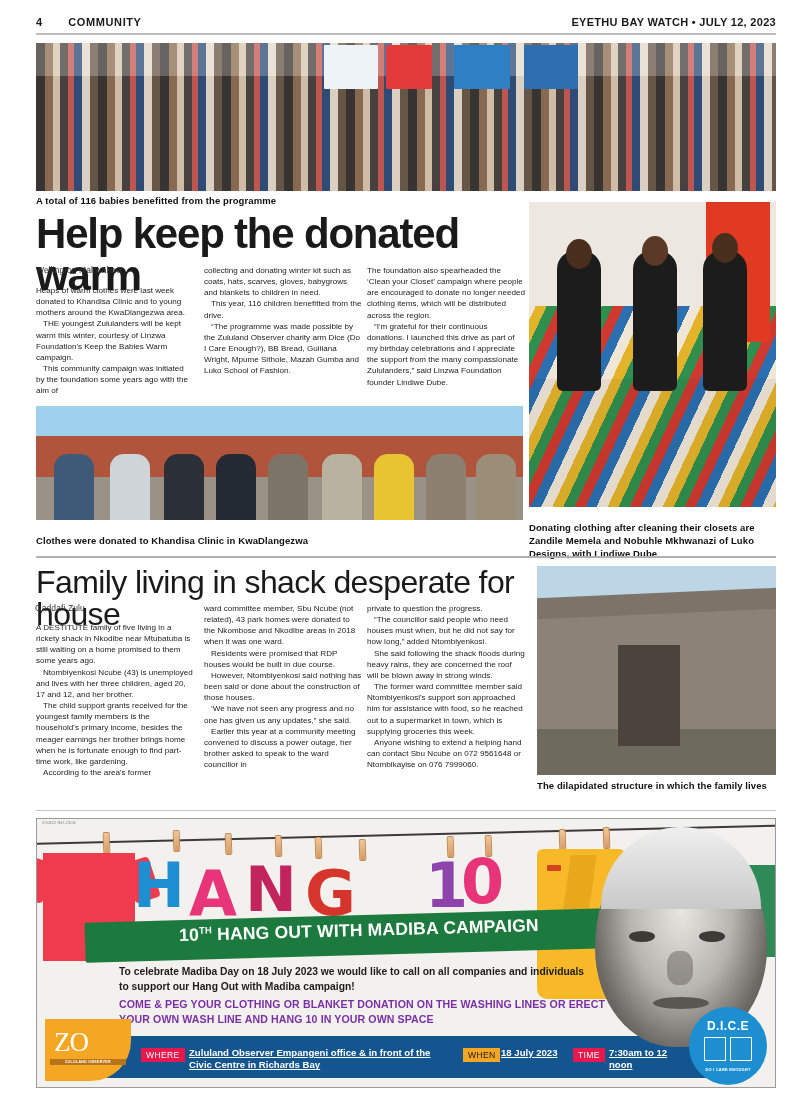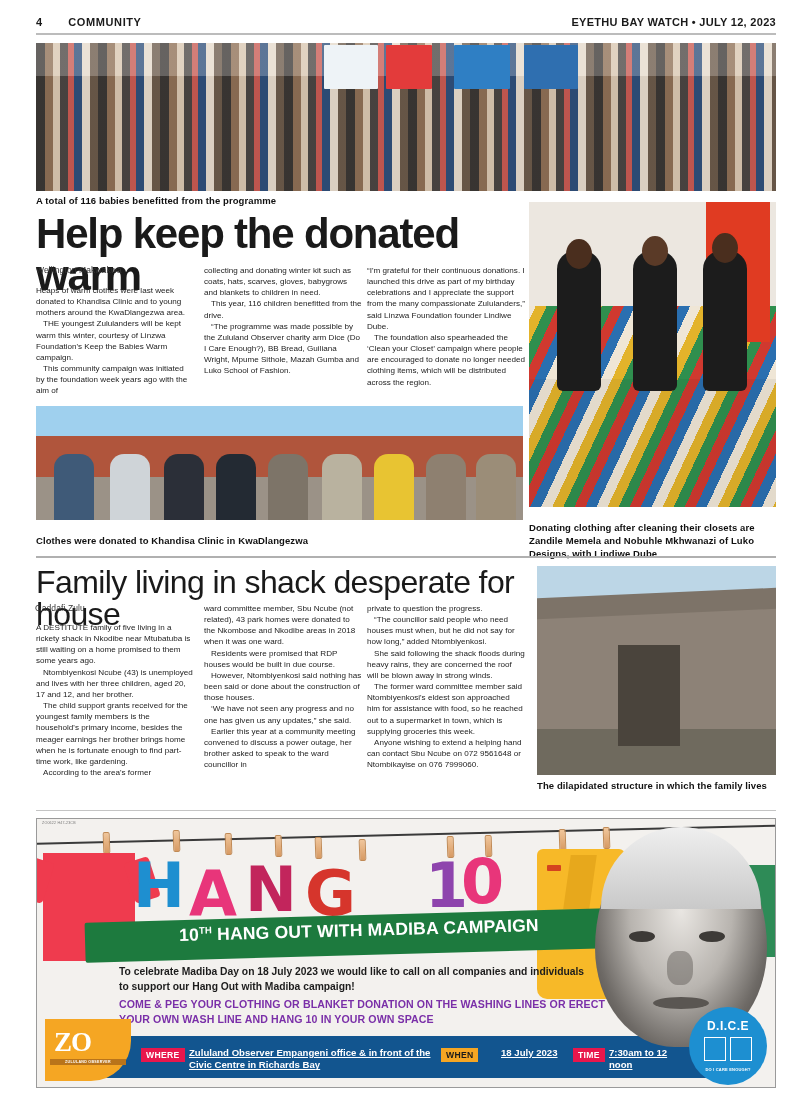--- a/index.html
+++ b/index.html
@@ -178,32 +178,32 @@
     width: 626px; height: 42px;
     background: #12558f;
   }
   .zo-badge {
     position: absolute; left: 8px; top: 200px;
     width: 86px; height: 62px; background: #f5a623;
     border-radius: 0 0 40px 0;
   }
   .zo-badge .zo-text {
     position: absolute; left: 9px; top: 8px;
-    font-size: 27px; font-weight: bold; color: #ffffff;
+    font-size: 27px; font-weight: normal; color: #ffffff;
     font-family: "Liberation Serif", serif; letter-spacing: -1px;
   }
   .zo-badge .zo-sub {
     position: absolute; left: 5px; top: 40px; width: 76px;
     font-size: 3.6px; font-weight: bold; color: #ffffff;
     background: #b9741a; text-align: center; padding: 1px 0;
     letter-spacing: 0.3px;
   }
   .tag {
     position: absolute;
-    font-size: 8.6px; font-weight: bold; color: #ffffff;
+    font-size: 8.6px; font-weight: normal; color: #ffffff;
     padding: 2px 5px; letter-spacing: 0.3px;
   }
   .tag.where { background: #e8174c; }
   .tag.time  { background: #e8174c; }
   .tag.when  { background: #f5a623; color: #1a1a1a; }
   .info-text {
     position: absolute;
     font-size: 9.6px; font-weight: bold; color: #ffffff; line-height: 1.3; text-decoration: underline;
   }
 
@@ -347,30 +347,30 @@
   </div>
   <div class="caption" style="left:36px; top:195px; width:500px;">A total of 116 babies benefitted from the programme</div>
 
   <div class="headline-1">Help keep the donated warm</div>
 
   <div class="byline" style="left:36px; top:265px;">Wellington Makwakwa</div>
 
   <div class="col" style="left:36px; top:285px; width:158px;">
     <p>Heaps of warm clothes were last week donated to Khandisa Clinic and to young mothers around the KwaDlangezwa area.</p>
     <p>THE youngest Zululanders will be kept warm this winter, courtesy of Linzwa Foundation's Keep the Babies Warm campaign.</p>
-    <p>This community campaign was initiated by the foundation week years ago with the aim of</p>
+    <p>This community campaign was initiated by the foundation some years ago with the aim of</p>
   </div>
   <div class="col" style="left:204px; top:265px; width:158px;">
     <p>collecting and donating winter kit such as coats, hats, scarves, gloves, babygrows and blankets to children in need.</p>
     <p>This year, 116 children benefitted from the drive.</p>
     <p>“The programme was made possible by the Zululand Observer charity arm Dice (Do I Care Enough?), BB Bread, Guiliana Wright, Mpume Sithole, Mazah Gumba and Luko School of Fashion.</p>
   </div>
   <div class="col" style="left:367px; top:265px; width:158px;">
+    <p>The foundation also spearheaded the ‘Clean your Closet’ campaign where people are encouraged to donate no longer needed clothing items, which will be distributed across the region.</p>
     <p>“I'm grateful for their continuous donations. I launched this drive as part of my birthday celebrations and I appreciate the support from the many compassionate Zululanders,” said Linzwa Foundation founder Lindiwe Dube.</p>
-    <p>The foundation also spearheaded the ‘Clean your Closet’ campaign where people are encouraged to donate no longer needed clothing items, which will be distributed across the region.</p>
   </div>
 
   <div class="photo" style="left:529px; top:202px; width:247px; height:305px;">
     <div class="ph-inner ph-fashion">
       <div class="wall"></div>
       <div class="curtain"></div>
       <div class="fig" style="left:28px;"></div>
       <div class="head" style="left:37px; top:12%; background:#4a2e1e;"></div>
       <div class="fig" style="left:104px;"></div>
       <div class="head" style="left:113px; top:11%; background:#5a3a27;"></div>
@@ -411,21 +411,21 @@
     <p>ward committee member, Sbu Ncube (not related), 43 park homes were donated to the Nkombose and Nkodibe areas in 2018 when it was one ward.</p>
     <p>Residents were promised that RDP houses would be built in due course.</p>
     <p>However, Ntombiyenkosi said nothing has been said or done about the construction of those houses.</p>
     <p>‘We have not seen any progress and no one has given us any updates,” she said.</p>
     <p>Earlier this year at a community meeting convened to discuss a power outage, her brother asked to speak to the ward councillor in</p>
   </div>
   <div class="col" style="left:367px; top:603px; width:158px;">
     <p>private to question the progress.</p>
     <p>“The councillor said people who need houses must when, but he did not say for how long,” added Ntombiyenkosi.</p>
     <p>She said following the shack floods during heavy rains, they are concerned the roof will be blown away in strong winds.</p>
-    <p>The former ward committee member said Ntombiyenkosi's eldest son approached him for assistance with food, so he reached out to a supermarket in town, which is supplying groceries this week.</p>
+    <p>The former ward committee member said Ntombiyenkosi's support son approached him for assistance with food, so he reached out to a supermarket in town, which is supplying groceries this week.</p>
     <p>Anyone wishing to extend a helping hand can contact Sbu Ncube on 072 9561648 or Ntombikayise on 076 7999060.</p>
   </div>
 
   <div class="photo" style="left:537px; top:566px; width:239px; height:209px;">
     <div class="ph-inner ph-shack">
       <div class="roof"></div>
       <div class="door"></div>
     </div>
   </div>
   <div class="caption" style="left:537px; top:780px; width:239px;">The dilapidated structure in which the family lives</div>
@@ -473,21 +473,21 @@
 
     <div class="info-bar"></div>
     <div class="zo-badge">
       <div class="zo-text">ZO</div>
       <div class="zo-sub">ZULULAND OBSERVER</div>
     </div>
 
     <div class="tag where" style="left:104px; top:229px;">WHERE</div>
     <div class="info-text" style="left:152px; top:228px; width:260px;">Zululand Observer Empangeni office &amp; in front of the Civic Centre in Richards Bay</div>
 
-    <div class="tag when" style="left:404px; top:229px;text-align:center;">WHEN</div>
+    <div class="tag when" style="left:426px; top:229px;text-align:center;">WHEN</div>
     <div class="info-text" style="left:464px; top:228px; width:66px;">18 July 2023</div>
 
     <div class="tag time" style="left:536px; top:229px;">TIME</div>
     <div class="info-text" style="left:572px; top:228px; width:74px;">7:30am to 12 noon</div>
 
     <div class="madiba">
       <div class="hair"></div>
       <div class="eye l"></div>
         <div class="eye r"></div>
       <div class="nose"></div>

